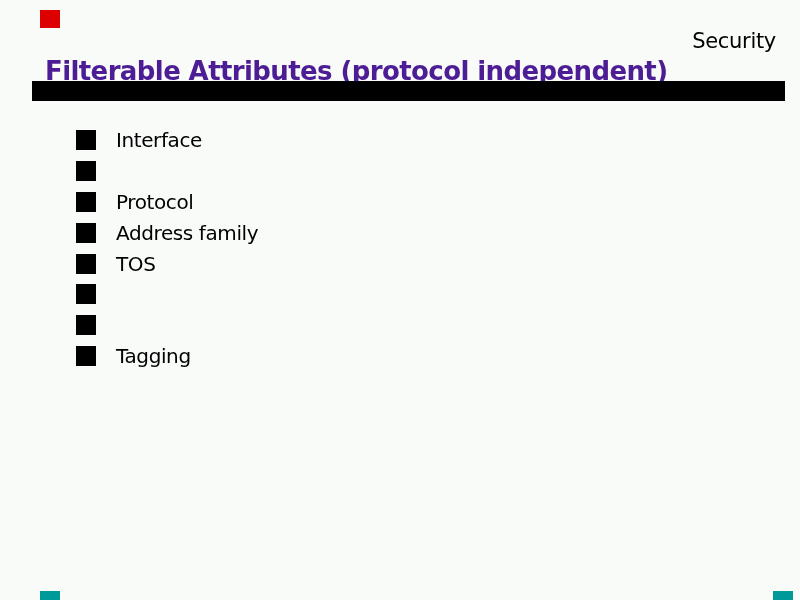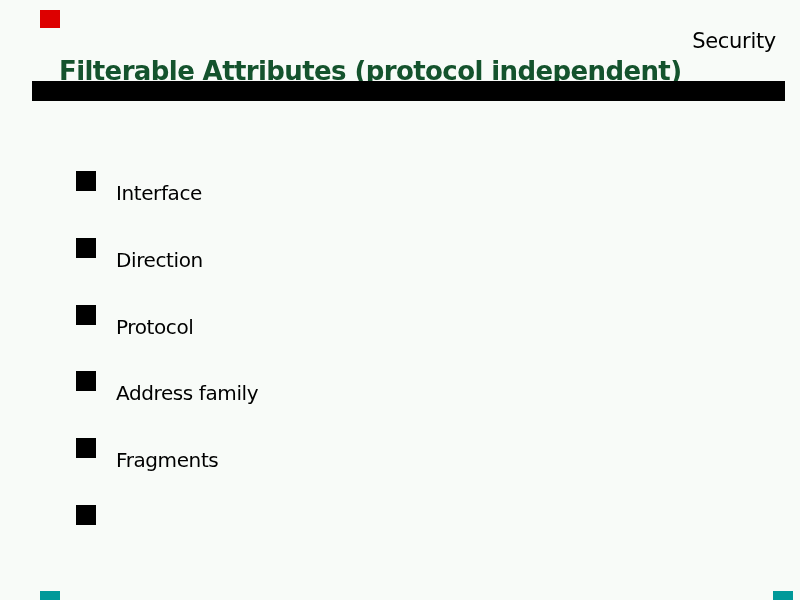--- a/index.html
+++ b/index.html
@@ -21,49 +21,49 @@
     right: 24px;
     font-size: 21px;
     letter-spacing: -0.3px;
     color: #000000;
     white-space: nowrap;
   }
 
   .slide-title {
     position: absolute;
     top: 36px;
-    left: 39px;
+    left: 25px;
     font-size: 26px;
     letter-spacing: -0.6px;
-    color: #14532d;
+    color: #4c1d95;
     white-space: nowrap;
   }
 
   .title-rule {
     position: absolute;
     top: 71px;
     left: 22px;
     width: 753px;
     height: 7px;
     background: #000000;
   }
 
   .bullet-list {
     position: absolute;
     top: 105px;
     left: 46px;
     list-style: none;
   }
   .bullet-item {
     display: flex;
+    align-items: center;
     height: 30.8px;
     font-size: 20px;
     letter-spacing: -0.4px;
     white-space: nowrap;
-    margin-top: 36px;
   }
   .bullet-square {
     width: 7px;
     height: 7px;
     background: #000000;
     margin-right: 10px;
     flex: 0 0 auto;
   }
 
   .corner-marker {
@@ -88,44 +88,50 @@
 
   <ul class="bullet-list">
 
       <li class="bullet-item">
         <span class="bullet-square"></span>
         <span class="bullet-text">Interface</span>
       </li>
 
       <li class="bullet-item">
         <span class="bullet-square"></span>
-        <span class="bullet-text">Direction</span>
       </li>
 
       <li class="bullet-item">
         <span class="bullet-square"></span>
         <span class="bullet-text">Protocol</span>
       </li>
 
       <li class="bullet-item">
         <span class="bullet-square"></span>
         <span class="bullet-text">Address family</span>
       </li>
 
 
-
       <li class="bullet-item">
         <span class="bullet-square"></span>
-        <span class="bullet-text">Fragments</span>
+        <span class="bullet-text">TOS</span>
       </li>
 
       <li class="bullet-item">
         <span class="bullet-square"></span>
       </li>
 
+      <li class="bullet-item">
+        <span class="bullet-square"></span>
+      </li>
+
+      <li class="bullet-item">
+        <span class="bullet-square"></span>
+        <span class="bullet-text">Tagging</span>
+      </li>
 
     </ul>
 
   <div class="corner-marker top-left" style="background: rgb(221, 0, 0);"></div>
   <div class="corner-marker bottom-left" style="background: rgb(0, 153, 153);"></div>
   <div class="corner-marker bottom-right" style="background: rgb(0, 153, 153);"></div>
 
 </div>
 
 </body></html>

